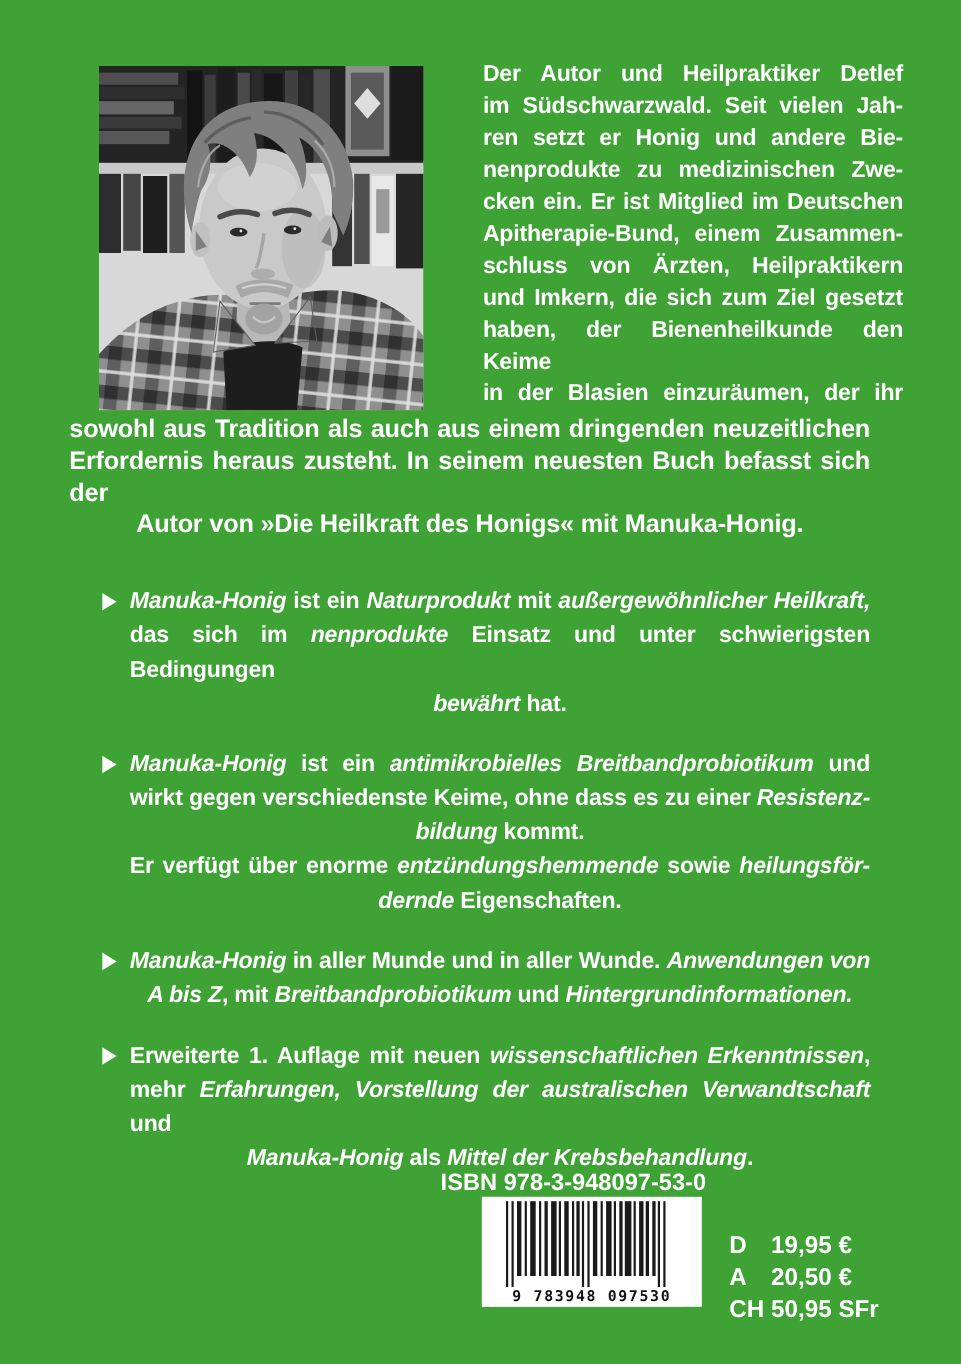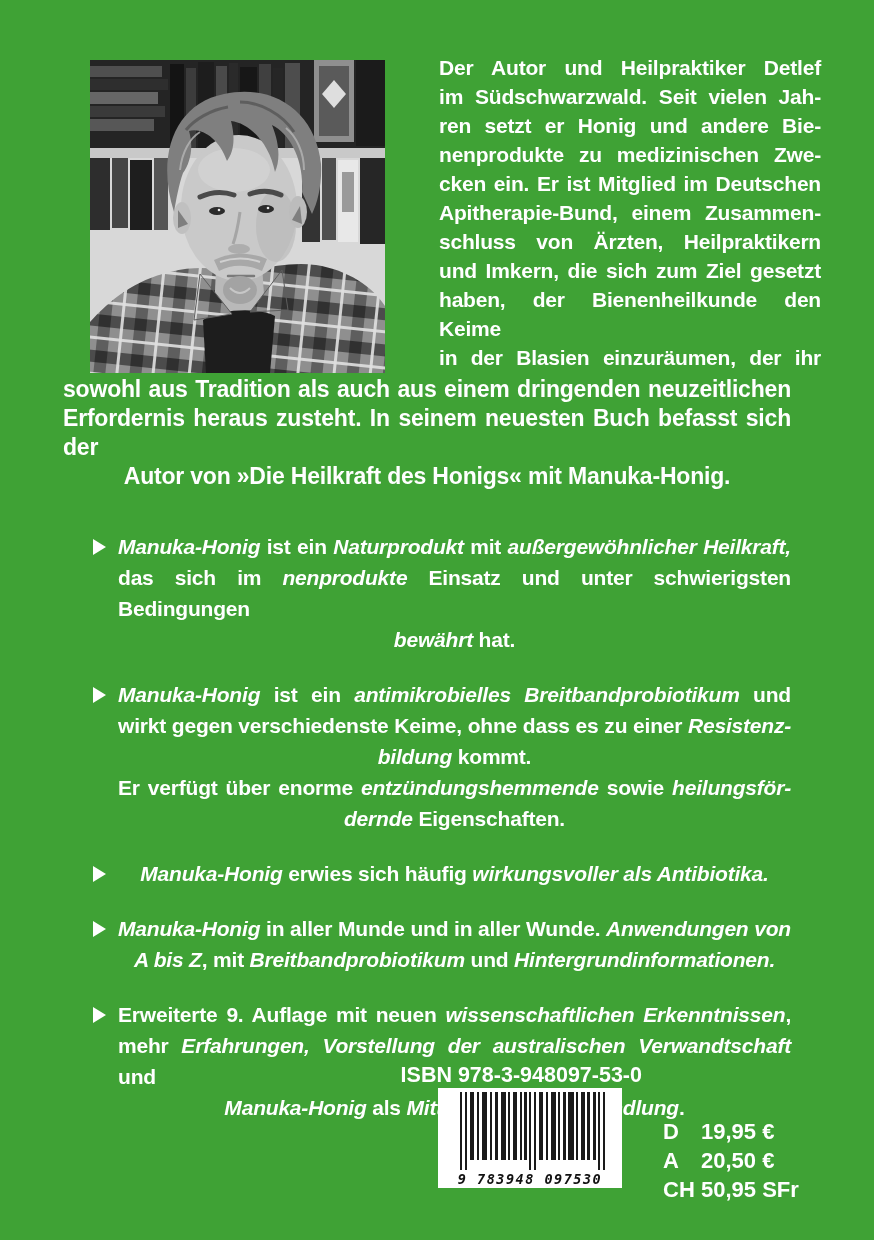--- a/index.html
+++ b/index.html
@@ -16,21 +16,21 @@
   .bullets{position:absolute;left:63px;top:499px;width:728px;font-size:21px;line-height:31px;letter-spacing:-0.2px;margin-top:32px;}
   .bullet-item{position:relative;padding-left:55px;margin-bottom:24px;}
   .bullet-marker{
     position:absolute;left:30px;top:8px;width:0;height:0;
     border-left:13px solid #ffffff;border-top:8px solid transparent;border-bottom:8px solid transparent;
   }
   .line{text-align:center;}
   .line.j{text-align:justify;text-align-last:justify;}
   em{font-style:italic;font-weight:700;}
   .isbn-label{position:absolute;left:362px;top:1063px;width:280px;text-align:right;font-size:21.5px;letter-spacing:0;}
-  .barcode{position:absolute;left:438px;top:1088px;width:184px;height:100px;background:#ffffff;font-style:italic;}
+  .barcode{position:absolute;left:438px;top:1088px;width:200px;height:100px;background:#ffffff;}
   .barcode-digits{
     position:absolute;left:0;right:0;bottom:1px;text-align:center;
     font-family:"DejaVu Sans Mono",monospace;font-size:13.5px;font-weight:700;color:#111111;letter-spacing:1.5px;
   }
   .prices{position:absolute;left:663px;top:1117px;font-size:22px;line-height:29px;}
   .price-row{display:flex;}
   .price-region{width:38px;}
 </style>
 </head>
 <body>
@@ -163,34 +163,28 @@
           <div class="line j"><em>Manuka-Honig</em><span> ist ein </span><em>antimikrobielles Breitbandprobiotikum</em><span> und</span></div>
           <div class="line j"><span>wirkt gegen verschiedenste Keime, ohne dass es zu einer </span><em>Resistenz-</em></div>
           <div class="line"><em>bildung</em><span> kommt.</span></div>
           <div class="line j"><span>Er verfügt über enorme </span><em>entzündungshemmende</em><span> sowie </span><em>heilungsför-</em></div>
           <div class="line"><em>dernde</em><span> Eigenschaften.</span></div>
         </div>
       </div>
       <div class="bullet-item">
         <span class="bullet-marker"></span>
         <div class="bullet-lines">
-          <div class="line"><em>Manuka-Honig</em><span> erwies sich häufig </span><em>wirkungsvoller als Antibiotika.</em></div>
-        </div>
-      </div>
-      <div class="bullet-item">
-        <span class="bullet-marker"></span>
-        <div class="bullet-lines">
           <div class="line j"><em>Manuka-Honig</em><span> in aller Munde und in aller Wunde. </span><em>Anwendungen von</em></div>
           <div class="line"><em>A bis Z</em><span>, mit </span><em>Breitbandprobiotikum</em><span> und </span><em>Hintergrundinformationen.</em></div>
         </div>
       </div>
       <div class="bullet-item">
         <span class="bullet-marker"></span>
         <div class="bullet-lines">
-          <div class="line j"><span>Erweiterte 9. Auflage mit neuen </span><em>wissenschaftlichen Erkenntnissen</em><span>,</span></div>
+          <div class="line j"><span>Erweiterte 1. Auflage mit neuen </span><em>wissenschaftlichen Erkenntnissen</em><span>,</span></div>
           <div class="line j"><span>mehr </span><em>Erfahrungen, Vorstellung der australischen Verwandtschaft</em><span> und</span></div>
           <div class="line"><em>Manuka-Honig</em><span> als </span><em>Mittel der Krebsbehandlung</em><span>.</span></div>
         </div>
       </div>
     </div>
 
   <div class="isbn-label">ISBN 978-3-948097-53-0</div>
 
   <div class="barcode">
     <svg width="184" height="100" viewBox="0 0 184 100">

